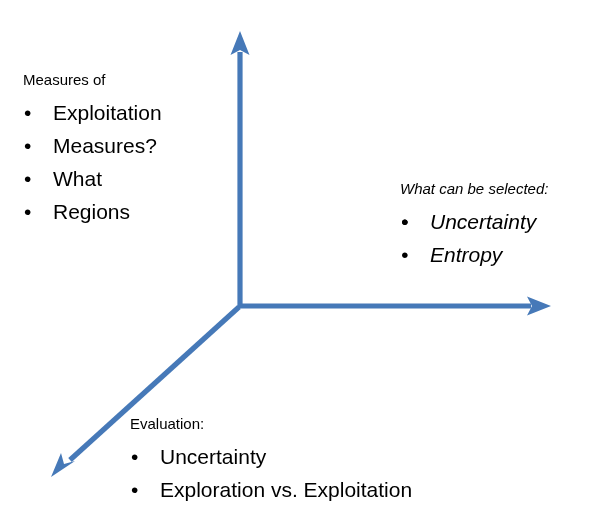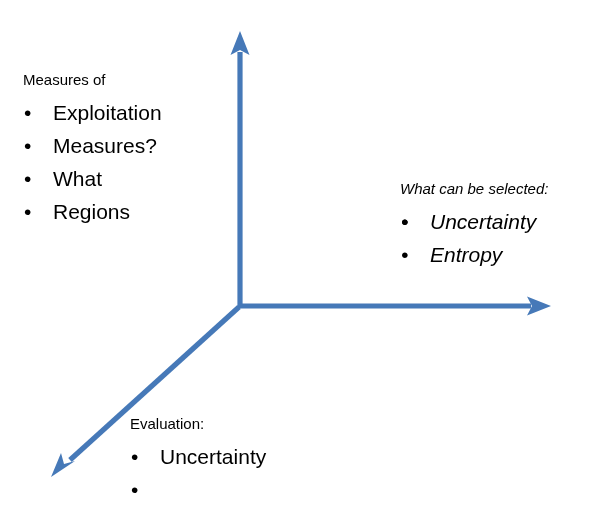--- a/index.html
+++ b/index.html
@@ -130,17 +130,18 @@
 
   <div class="text-block" id="block-evaluation">
     <span class="block-heading">Evaluation:</span>
     <ul class="bullet-list">
       <li class="bullet-item">
         <span class="bullet-dot">•</span>
         <span>Uncertainty</span>
       </li>
       <li class="bullet-item">
         <span class="bullet-dot">•</span>
+        <span>Exploration vs. Exploitation</span>
       </li>
     </ul>
   </div>
 
 </div>
 
 </body></html>

